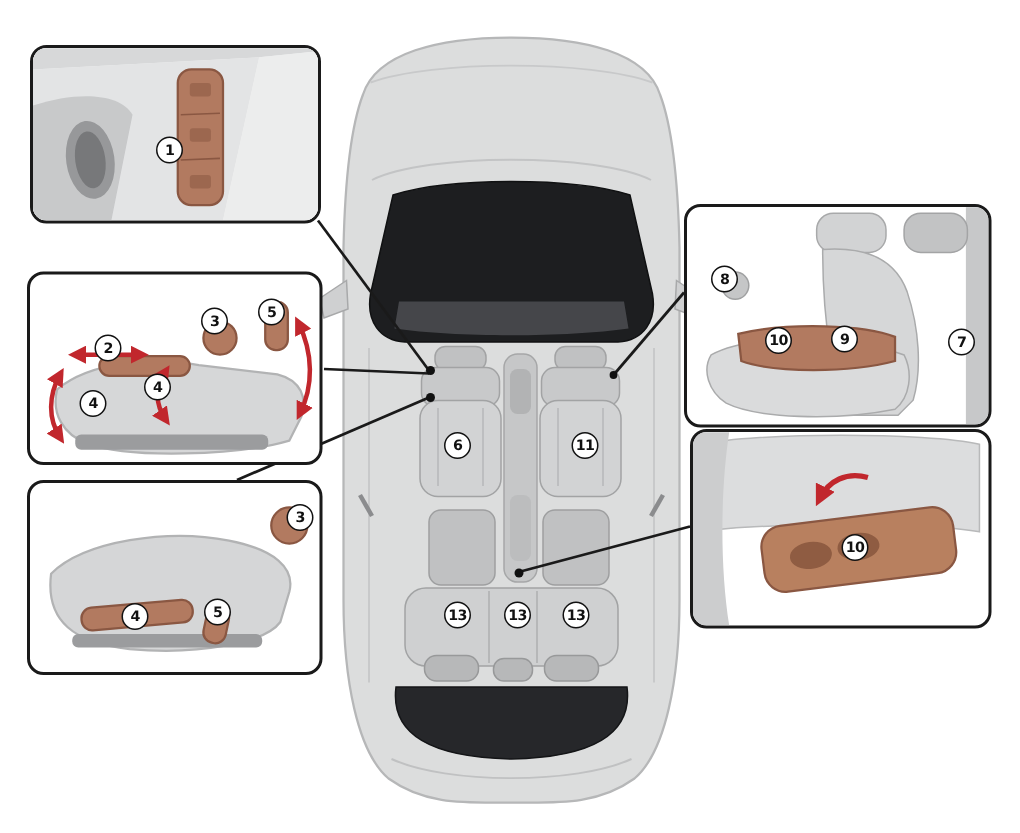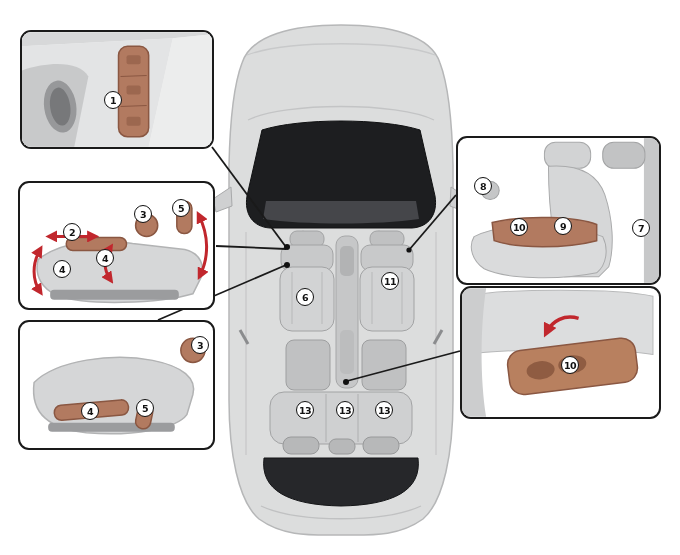--- a/index.html
+++ b/index.html
@@ -207,18 +207,18 @@
   <div class="marker" style="left:136px; top:399px">5</div>
 
   <div class="marker" style="left:474px; top:177px">8</div>
   <div class="marker" style="left:510px; top:218px">10</div>
   <div class="marker" style="left:554px; top:217px">9</div>
   <div class="marker" style="left:632px; top:219px">7</div>
 
   <div class="marker" style="left:561px; top:356px">10</div>
 
   <div class="marker" style="left:296px; top:288px">6</div>
-  <div class="marker" style="left:381px; top:272px">11</div>
+  <div class="marker" style="left:381px; top:288px">11</div>
   <div class="marker" style="left:296px; top:401px">13</div>
   <div class="marker" style="left:336px; top:401px">13</div>
   <div class="marker" style="left:375px; top:401px">13</div>
 
 </div>
 
 </body></html>

